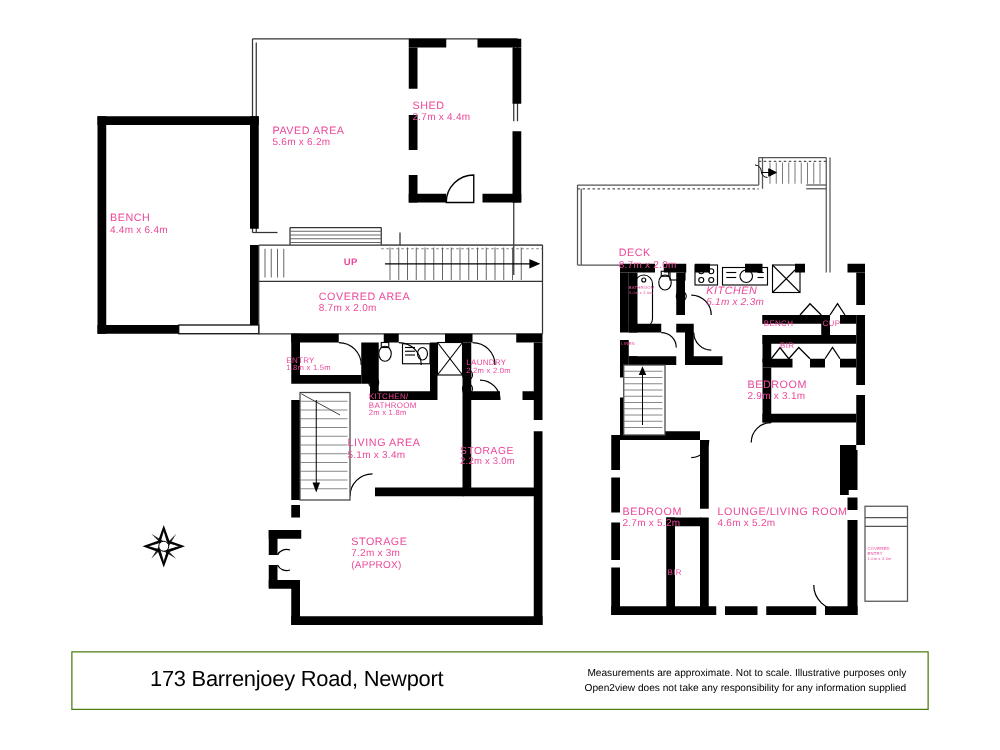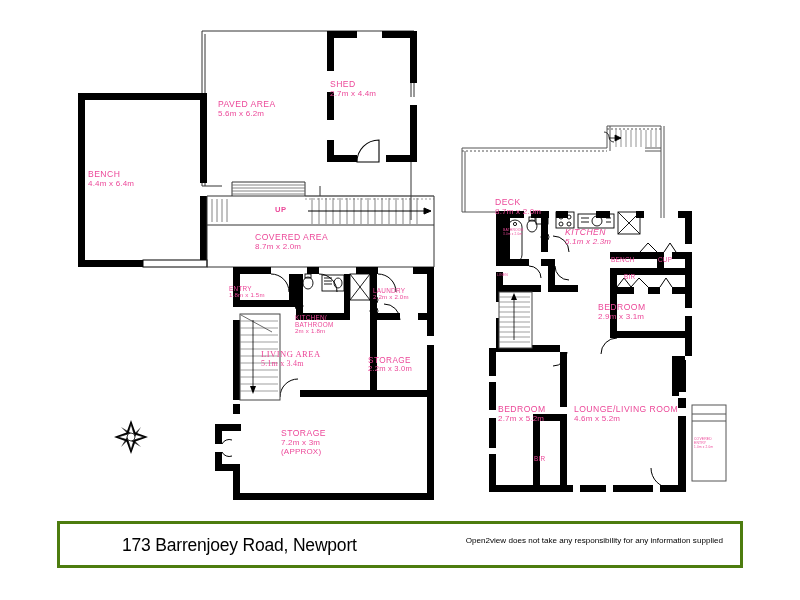--- a/index.html
+++ b/index.html
@@ -18,21 +18,21 @@
   .lbl.big .nm{font-size:8.6px;}
   .lbl.big .dm{font-size:8px;}
   .lbl.tiny .nm{font-size:3.4px;letter-spacing:.15px;}
   .lbl.tiny .dm{font-size:3.1px;}
   .lbl.sm .nm{font-size:6.4px;letter-spacing:.25px;}
   .lbl.sm .dm{font-size:6.1px;}
   .lbl.up{font-size:7.6px;letter-spacing:.4px;font-weight:bold;}
 
   
   #titlebar{position:absolute;left:57px;top:521px;width:686px;height:47px;
-            border:3px solid #4d7c0f;background:#fff;box-sizing:border-box;}
+            border:1px solid #4d7c0f;background:#fff;box-sizing:border-box;}
   #addr{position:absolute;left:62px;top:11px;font-size:17.5px;color:#000;
         letter-spacing:-.2px;}
   #disc{position:absolute;right:17px;top:11px;text-align:right;
         font-size:8.1px;line-height:1.45;color:#000;}
 </style>
 </head>
 <body>
 
 <svg id="plan" viewBox="0 0 800 600">
   <rect x="0" y="0" width="800" height="600" fill="#ffffff"></rect>
@@ -421,21 +421,21 @@
   <span class="nm">KITCHEN/</span>
   <span class="nm">BATHROOM</span>
   <span class="dm">2m x 1.8m</span>
 </div>
 
 <div class="lbl sm" style="left:373px;top:287px;width:68px;">
   <span class="nm">LAUNDRY</span>
   <span class="dm">2.2m x 2.0m</span>
 </div>
 
-<div class="lbl big" style="left:261px;top:350px;width:88px;font-family:Liberation Serif, serif;">
+<div class="lbl big" style="left:278px;top:350px;width:88px;">
   <span class="nm">LIVING AREA</span>
   <span class="dm">5.1m x 3.4m</span>
 </div>
 
 <div class="lbl" style="left:368px;top:356px;width:70px;">
   <span class="nm">STORAGE</span>
   <span class="dm">2.2m x 3.0m</span>
 </div>
 
 <div class="lbl big" style="left:281px;top:429px;width:76px;">
@@ -492,15 +492,16 @@
 <div class="lbl sm" style="left:624px;top:273px;width:47px;">
   <span class="nm">BIR</span>
 </div>
 <div class="lbl sm" style="left:534px;top:455px;width:26px;">
   <span class="nm">BIR</span>
 </div>
 
 <div id="titlebar">
   <div id="addr">173 Barrenjoey Road, Newport</div>
   <div id="disc">
+    <div>Measurements are approximate. Not to scale. Illustrative purposes only</div>
     <div>Open2view does not take any responsibility for any information supplied</div>
   </div>
 </div>
 
 </body></html>

